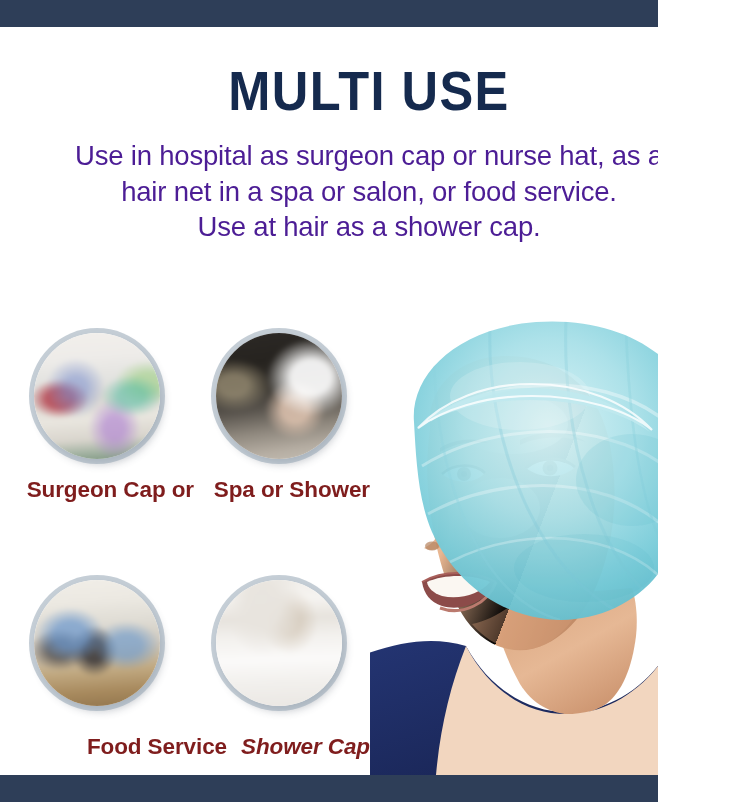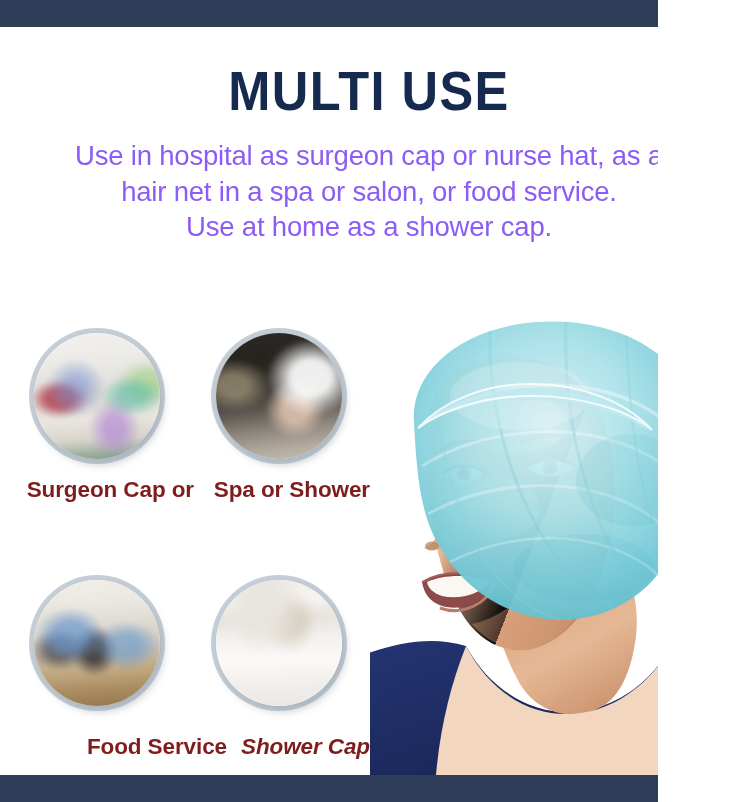--- a/index.html
+++ b/index.html
@@ -50,21 +50,21 @@
   
   .subcopy {
     position: absolute;
     left: 14px;
     top: 138px;
     width: 710px;
     text-align: center;
     font-size: 27.5px;
     line-height: 35.5px;
     font-weight: 400;
-    color: #8b5cf6;
+    color: #4c1d95;
     letter-spacing: -0.2px;
   }
   .subcopy .line { display: block; white-space: nowrap; }
 
   
   .thumb {
     position: absolute;
     width: 126px;
     height: 126px;
     border-radius: 50%;
@@ -167,21 +167,21 @@
 
 <div id="page">
 
   <div class="bar bar-top"></div>
 
   <div class="headline">MULTI USE</div>
 
   <div class="subcopy">
     <span class="line">Use in hospital as surgeon cap or nurse hat, as a</span>
     <span class="line">hair net in a spa or salon, or food service.</span>
-    <span class="line">Use at home as a shower cap.</span>
+    <span class="line">Use at hair as a shower cap.</span>
   </div>
 
   <div class="thumb thumb-1">
     <div class="thumb-inner"></div>
   </div>
   <div class="thumb thumb-2">
     <div class="thumb-inner"></div>
   </div>
   <div class="thumb thumb-3">
     <div class="thumb-inner"></div>

